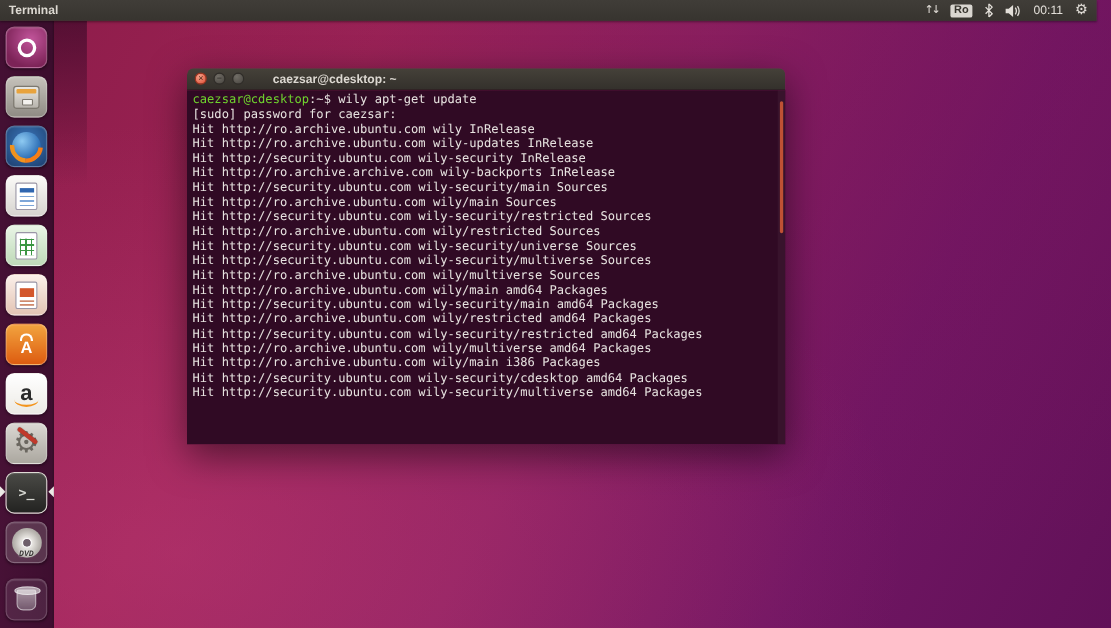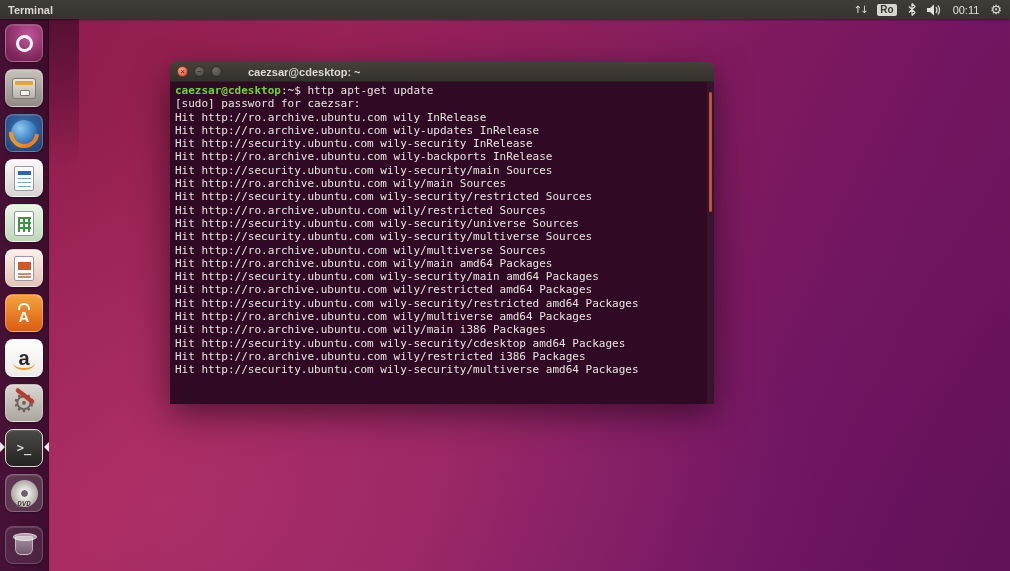--- a/index.html
+++ b/index.html
@@ -12,21 +12,21 @@
       radial-gradient(ellipse at 85% 15%, rgba(120,20,90,0.35), transparent 60%),
       linear-gradient(116deg, #8d1c49 0%, #9c2355 28%, #8e2160 52%, #711663 76%, #611158 100%);
   }
   .wall-facet {
     position:absolute; left:49px; top:19px; width:30px; height:150px;
     background:linear-gradient(180deg, rgba(38,4,32,0.55), rgba(38,4,32,0));
   }
 
   
   .menubar {
-    position:absolute; top:0; left:0; right:0; height:19px;
+    position:absolute; top:0; left:0; right:13px; height:19px;
     background:linear-gradient(#403d38, #37342f);
     display:flex; align-items:center; color:#dcd8d1; font-size:11px;
     box-shadow:0 1px 2px rgba(0,0,0,0.4); z-index:50;
   }
   .menubar .appname { font-weight:bold; margin-left:8px; }
   .tray { margin-left:auto; display:flex; align-items:center; gap:11px; margin-right:8px; }
   .tray-item { display:flex; align-items:center; color:#e2ded8; }
   .net-arrows { font-family:"DejaVu Sans", sans-serif; font-size:10px; letter-spacing:-2px; }
   .kbd-box {
     background:#d9d6d0; color:#38352f; font-size:10px; font-weight:bold;
@@ -142,21 +142,21 @@
   .btn-close { background:radial-gradient(circle at 35% 30%, #f4a38b, #df4b32); border:1px solid #9c3420; }
   .btn-min, .btn-max { background:radial-gradient(circle at 35% 30%, #716d66, #47443f); border:1px solid #302d29; color:#24221f; }
   .win-title { color:#dcd8d1; font-size:11px; font-weight:bold; margin-left:20px; }
 
   .term-body {
     position:relative; height:322px; background:#300a24; padding:2px 5px 0;
     font-family:"DejaVu Sans Mono", monospace; font-size:11px; line-height:13.3px;
     color:#e7e3e0; overflow:hidden;
   }
   .term-line { white-space:pre; }
-  .prompt-user { color:#6fd32e; font-weight:bold; }
+  .prompt-user { color:#6fd32e; font-weight:normal; }
   .scroll-track { position:absolute; top:0; right:0; width:7px; height:100%; background:rgba(255,255,255,0.04); }
   .scroll-thumb { position:absolute; top:10px; right:2px; width:3px; height:120px;
     background:#bf5134; border-radius:2px; }
 
   .tray-svg { display:block; }
 </style>
 </head>
 <body>
 
 <div class="desktop">
@@ -267,42 +267,41 @@
   </div>
 
   <div class="window">
     <div class="titlebar">
       <span class="win-btn btn-close">×</span>
       <span class="win-btn btn-min">−</span>
       <span class="win-btn btn-max"></span>
       <span class="win-title">caezsar@cdesktop: ~</span>
     </div>
     <div class="term-body">
-      <div class="term-line"><span class="prompt-user">caezsar@cdesktop</span><span>:~$ </span><span>http apt-get update</span></div>
+      <div class="term-line"><span class="prompt-user">caezsar@cdesktop</span><span>:~$ </span><span>wily apt-get update</span></div>
       <div class="term-line">[sudo] password for caezsar:</div>
       <div>
           <div class="term-line">Hit http://ro.archive.ubuntu.com wily InRelease</div>
           <div class="term-line">Hit http://ro.archive.ubuntu.com wily-updates InRelease</div>
           <div class="term-line">Hit http://security.ubuntu.com wily-security InRelease</div>
-          <div class="term-line">Hit http://ro.archive.ubuntu.com wily-backports InRelease</div>
+          <div class="term-line">Hit http://ro.archive.archive.com wily-backports InRelease</div>
           <div class="term-line">Hit http://security.ubuntu.com wily-security/main Sources</div>
           <div class="term-line">Hit http://ro.archive.ubuntu.com wily/main Sources</div>
           <div class="term-line">Hit http://security.ubuntu.com wily-security/restricted Sources</div>
           <div class="term-line">Hit http://ro.archive.ubuntu.com wily/restricted Sources</div>
           <div class="term-line">Hit http://security.ubuntu.com wily-security/universe Sources</div>
           <div class="term-line">Hit http://security.ubuntu.com wily-security/multiverse Sources</div>
           <div class="term-line">Hit http://ro.archive.ubuntu.com wily/multiverse Sources</div>
           <div class="term-line">Hit http://ro.archive.ubuntu.com wily/main amd64 Packages</div>
           <div class="term-line">Hit http://security.ubuntu.com wily-security/main amd64 Packages</div>
           <div class="term-line">Hit http://ro.archive.ubuntu.com wily/restricted amd64 Packages</div>
           <div class="term-line">Hit http://security.ubuntu.com wily-security/restricted amd64 Packages</div>
           <div class="term-line">Hit http://ro.archive.ubuntu.com wily/multiverse amd64 Packages</div>
           <div class="term-line">Hit http://ro.archive.ubuntu.com wily/main i386 Packages</div>
           <div class="term-line">Hit http://security.ubuntu.com wily-security/cdesktop amd64 Packages</div>
-          <div class="term-line">Hit http://ro.archive.ubuntu.com wily/restricted i386 Packages</div>
           <div class="term-line">Hit http://security.ubuntu.com wily-security/multiverse amd64 Packages</div>
         </div>
       <div class="scroll-track">
         <span class="scroll-thumb"></span>
       </div>
     </div>
   </div>
 </div>
 
 </body></html>

